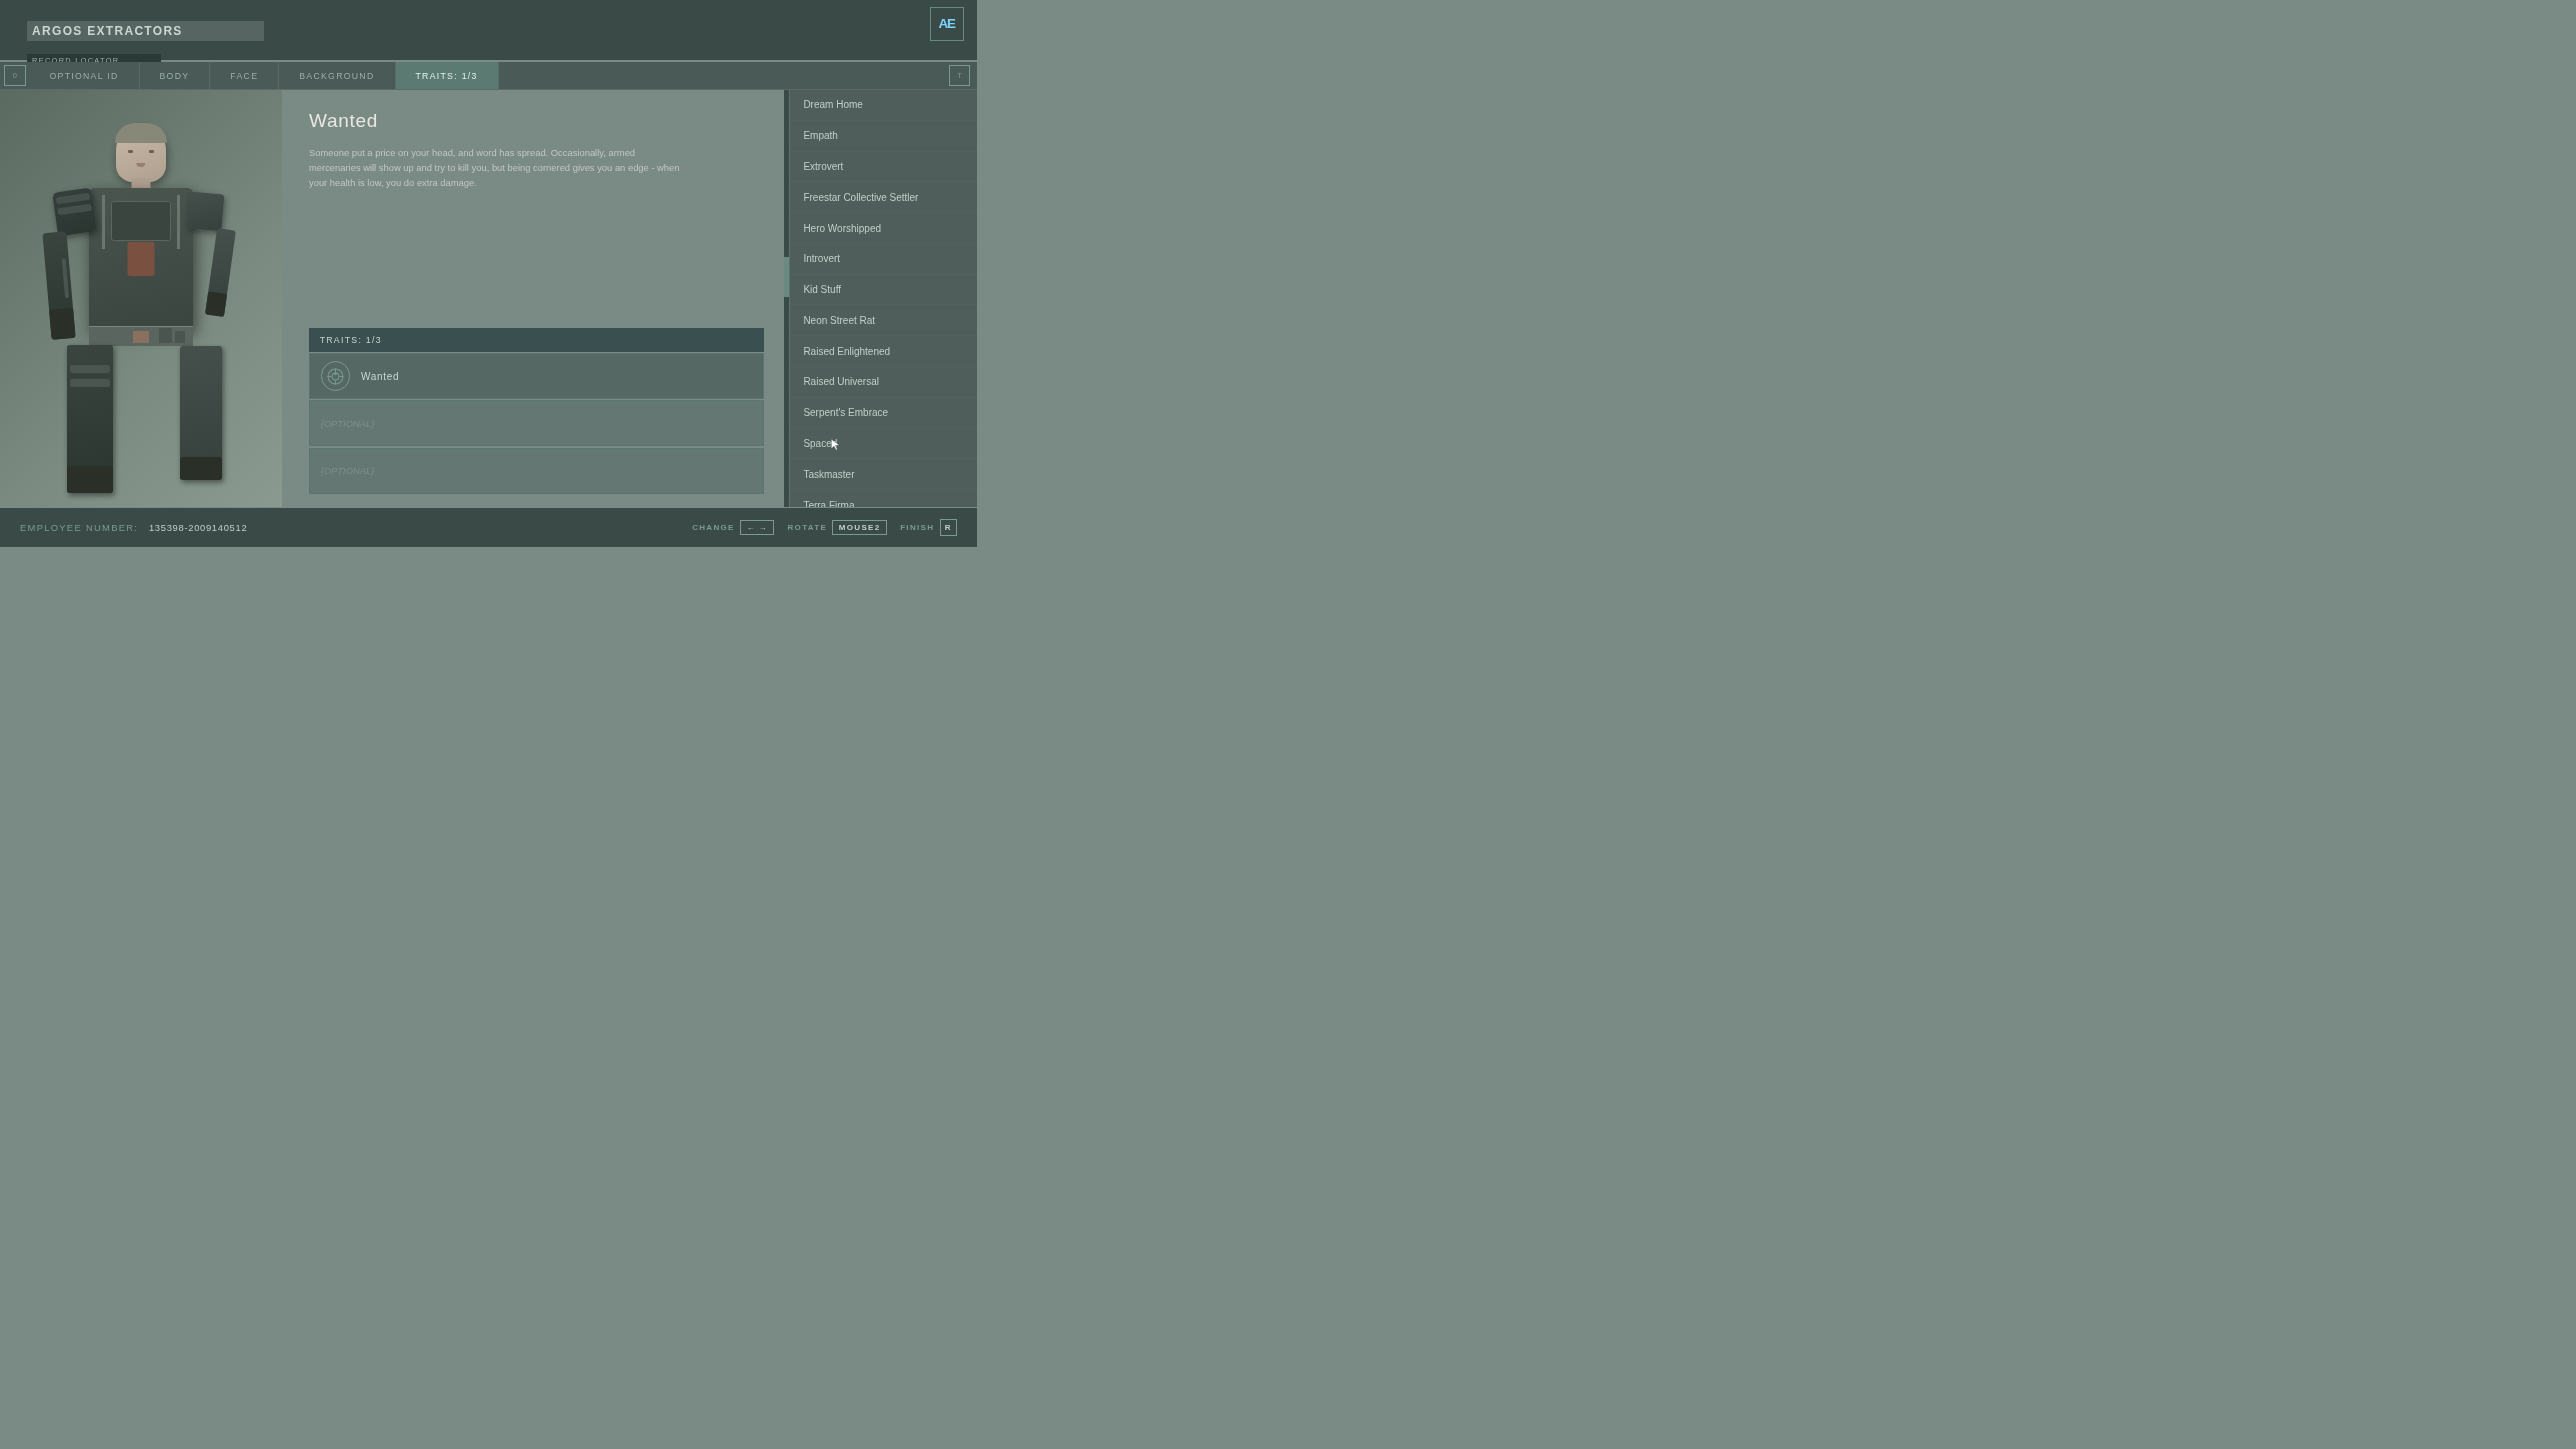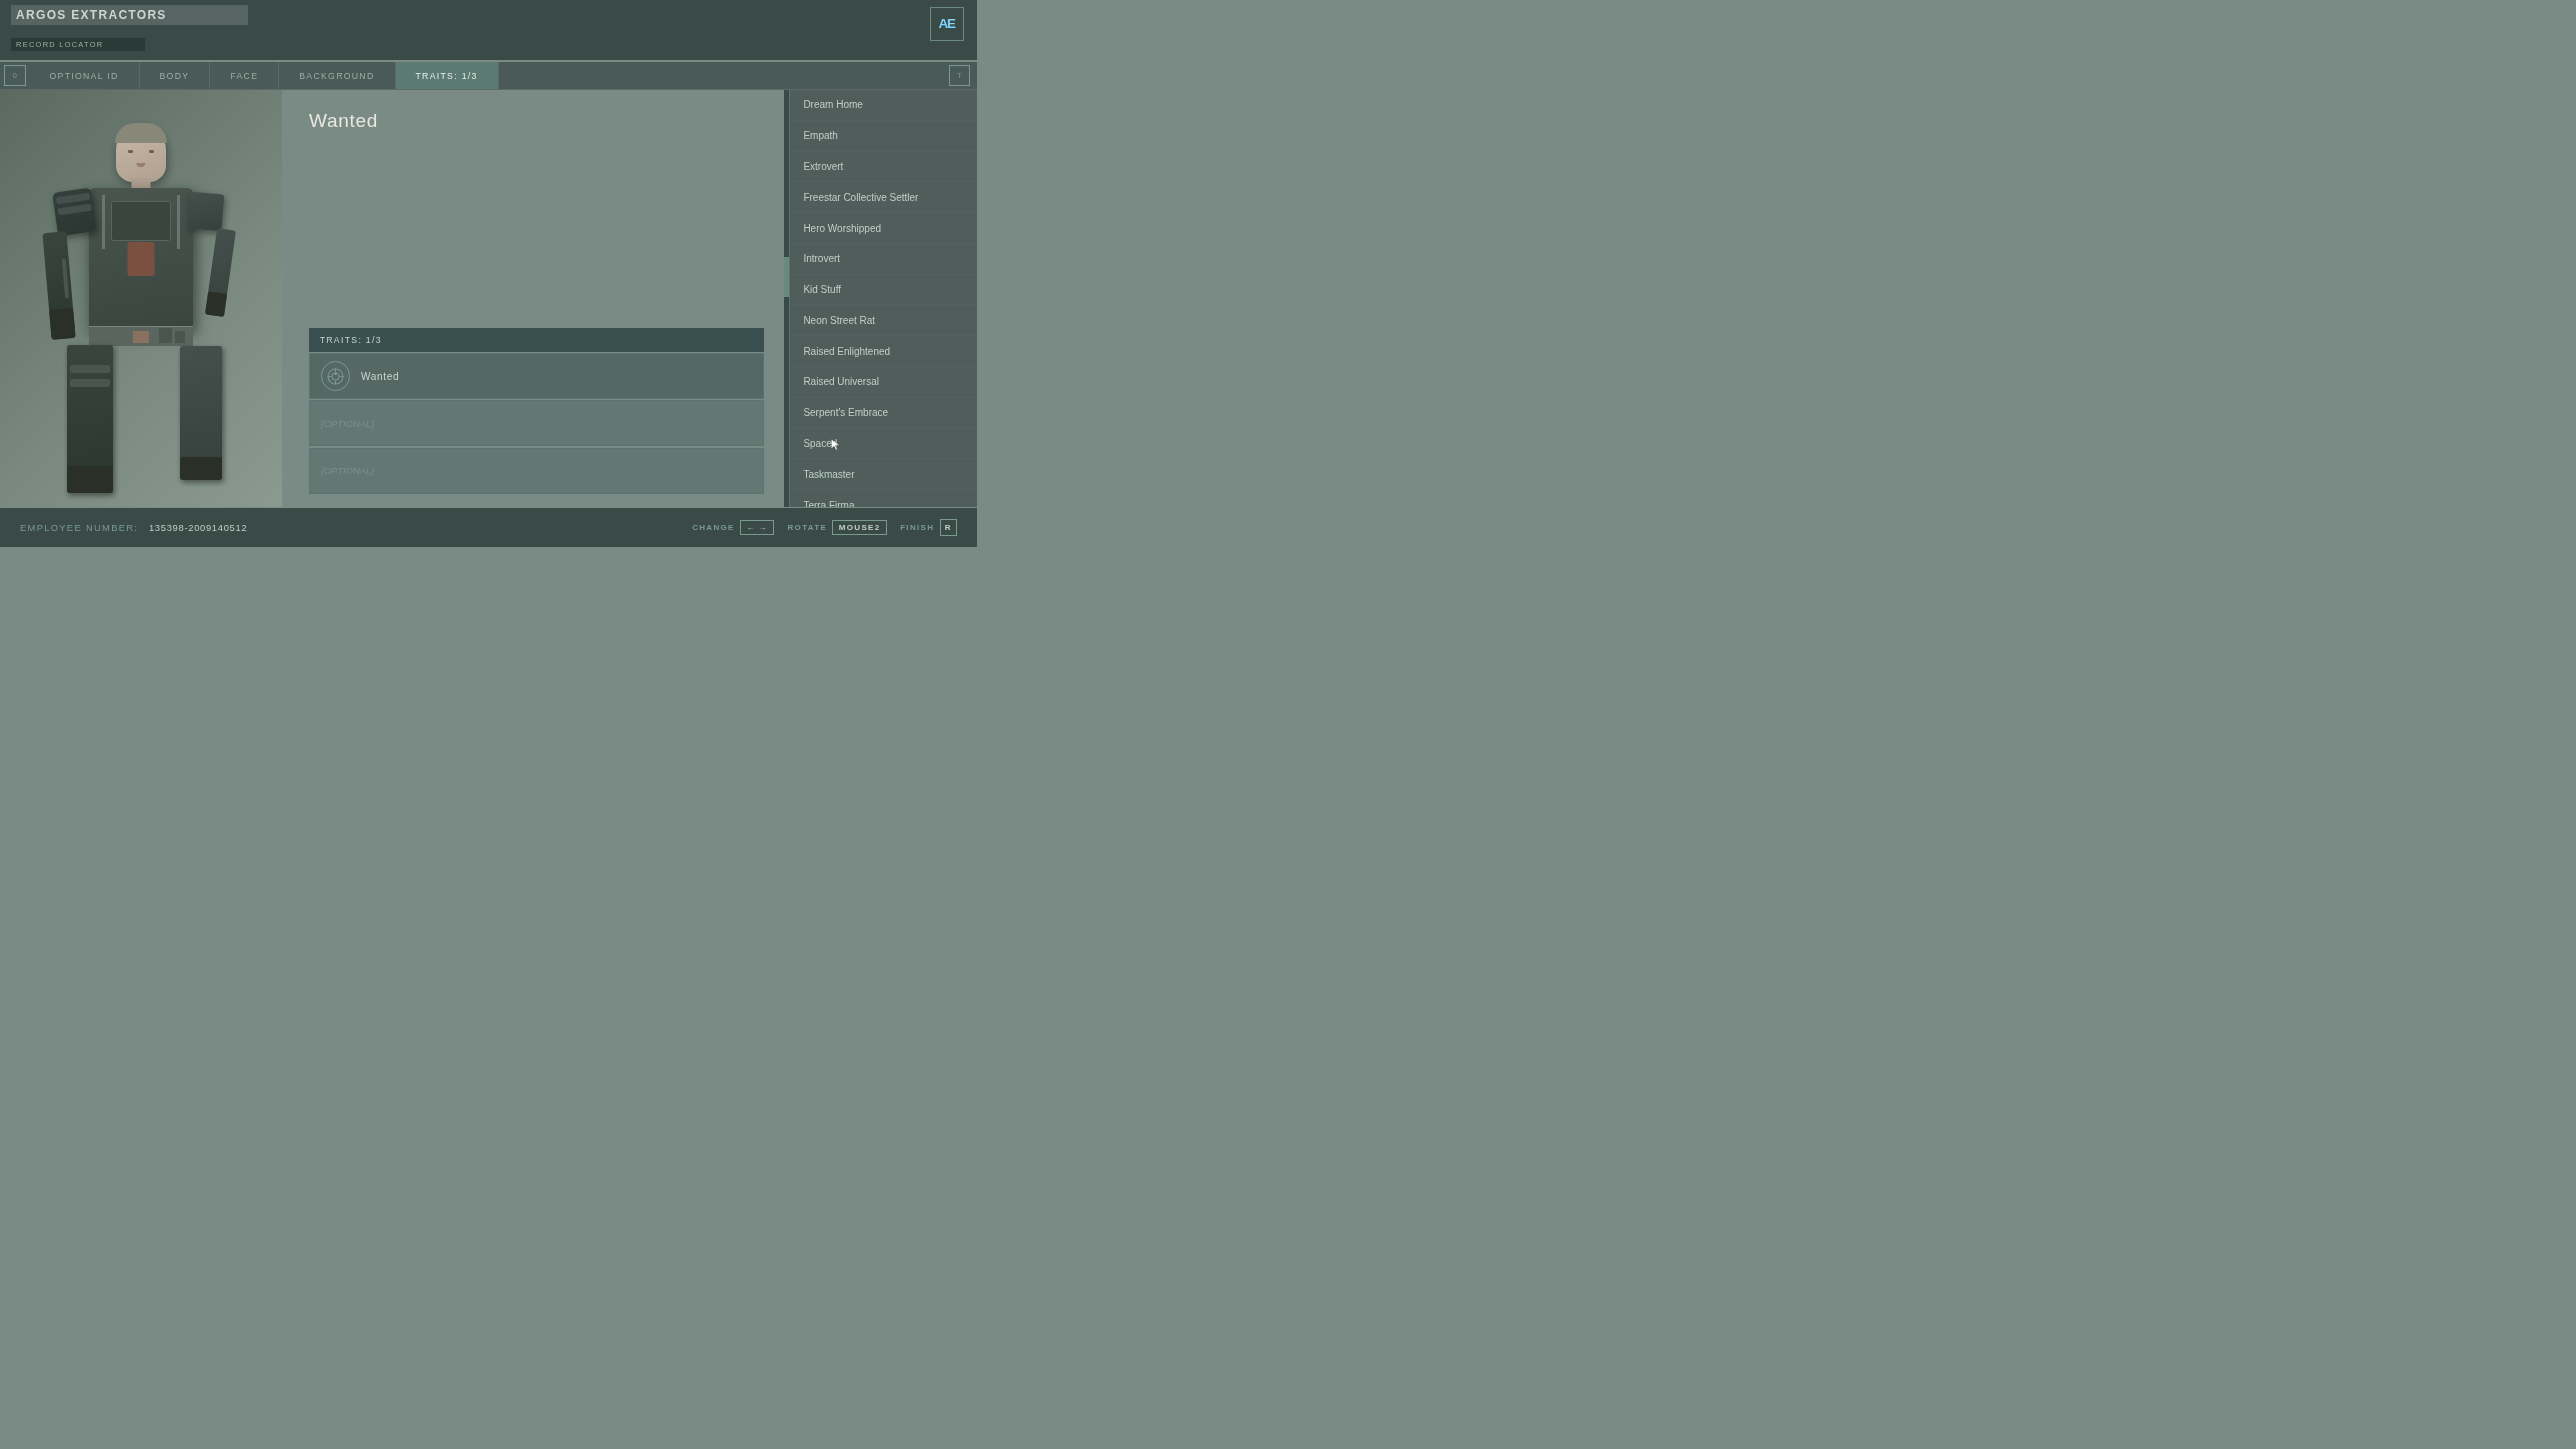--- a/index.html
+++ b/index.html
@@ -17,21 +17,21 @@
     
     #header {
       position: absolute;
       top: 0;
       left: 0;
       right: 0;
       height: 60px;
       background: #3a4a47;
       display: flex;
       align-items: flex-start;
-      padding: 0;
+      padding: 16px;
     }
 
     #title-block {
       display: flex;
       flex-direction: column;
       padding: 5.4px 0 0 10.7px;
     }
 
     #app-title {
       font-size: 12px;
@@ -500,20 +500,21 @@
           box-shadow: 1.3px 2.7px 5.4px rgba(0,0,0,0.4);
         ">
           <div style="width: 42px; height: 23.5px; background: #2a3028; border-radius: 2.7px; position: absolute; bottom: 0;"></div>
         </div>
       </div>
     </div>
   </div>
 
   <div id="info-panel">
     <div id="trait-title">Wanted</div>
+    <div id="trait-description">Someone put a price on your head, and word has spread. Occasionally, armed mercenaries will show up and try to kill you, but being cornered gives you an edge - when your health is low, you do extra damage.</div>
 
     <div id="traits-container">
       <div id="traits-header">TRAITS: 1/3</div>
 
       <div class="trait-slot filled">
         <div class="trait-icon">
 
           <svg width="19" height="19" viewBox="0 0 28 28">
             <circle cx="14" cy="14" r="11" stroke="#7a9a90" stroke-width="1.5" fill="none"></circle>
             <circle cx="14" cy="14" r="5" stroke="#7a9a90" stroke-width="1.5" fill="none"></circle>

